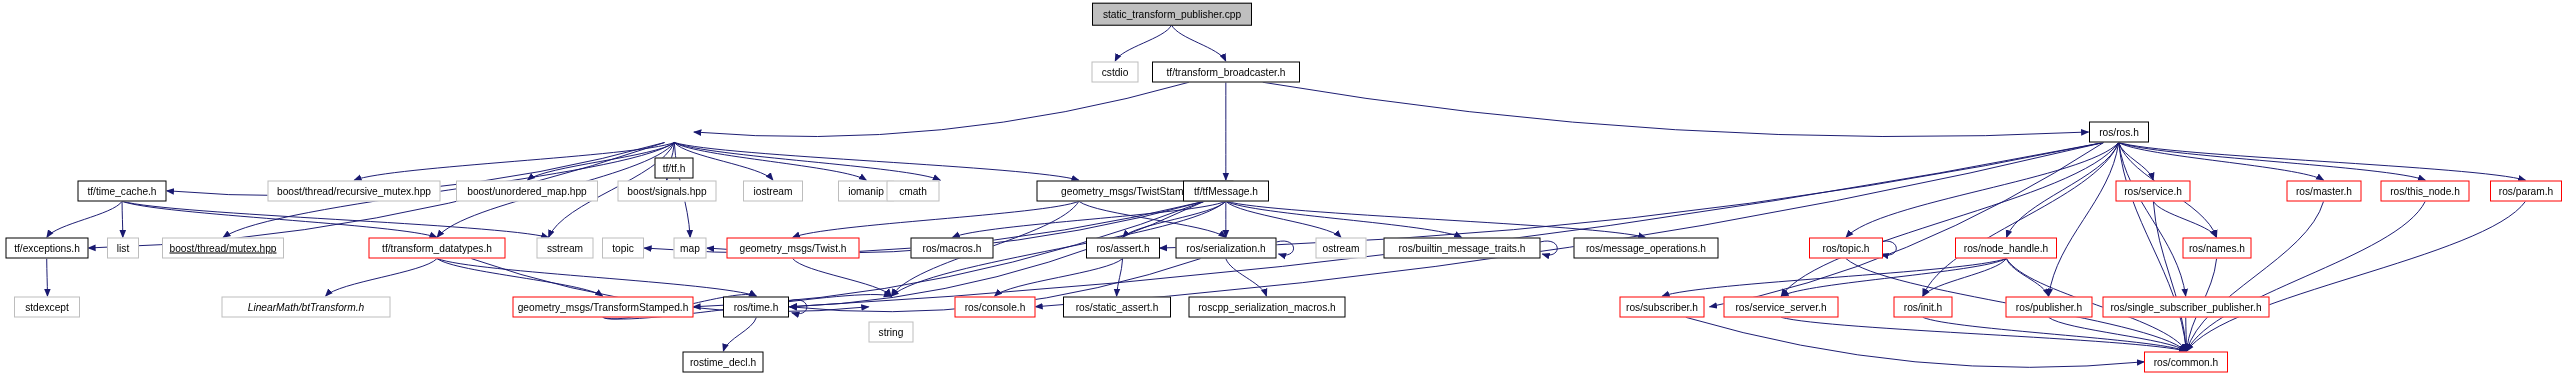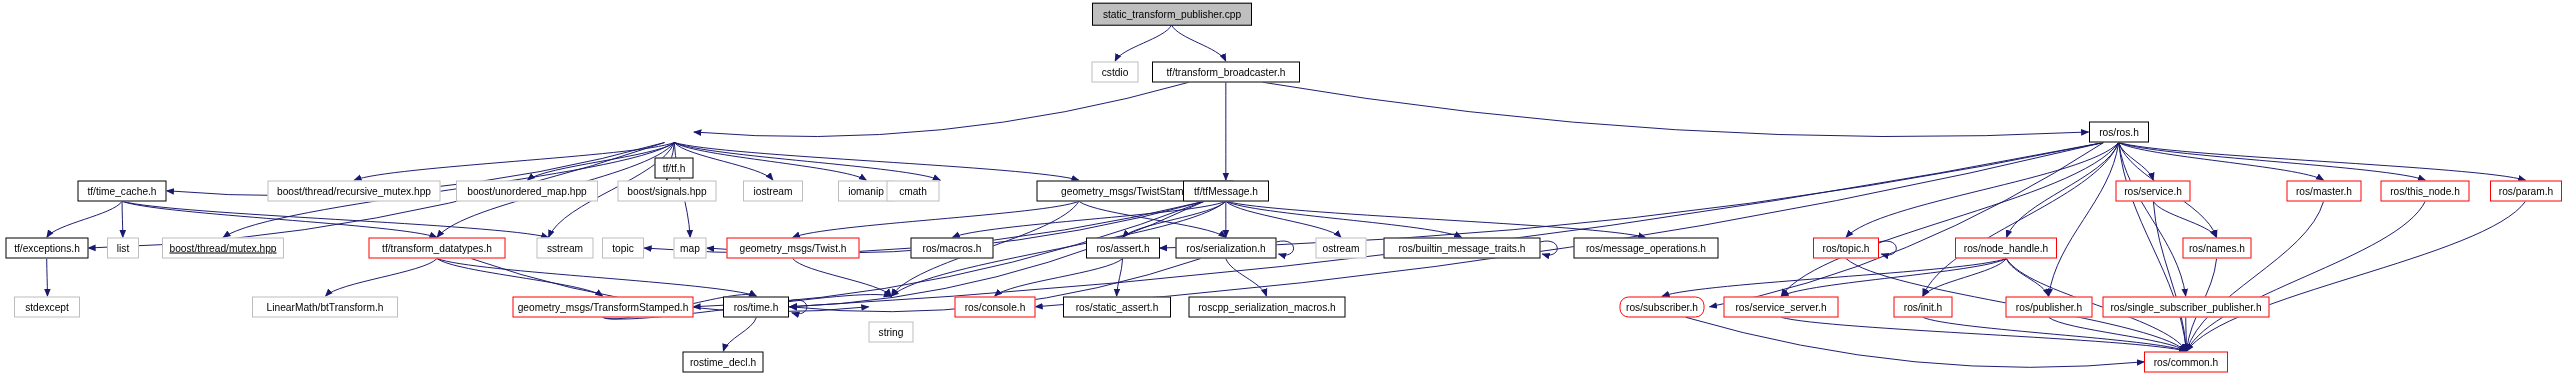--- a/index.html
+++ b/index.html
@@ -136,32 +136,32 @@
     <div class="node plain" style="left: 549px; top: 248px; width: 57px; margin-left: 16px;">sstream</div>
     <div class="node plain" style="left: 623px; top: 248px; width: 42px;">topic</div>
     <div class="node plain" style="left: 690px; top: 248px; width: 33px;">map</div>
     <div class="node red" style="left: 793px; top: 248px; width: 133px;">geometry_msgs/Twist.h</div>
     <div class="node bold" style="left: 952px; top: 248px; width: 83px;">ros/macros.h</div>
     <div class="node bold" style="left: 1123px; top: 248px; width: 74px;">ros/assert.h</div>
     <div class="node bold" style="left: 1226px; top: 248px; width: 101px;">ros/serialization.h</div>
     <div class="node plain" style="left: 1341px; top: 248px; width: 51px;">ostream</div>
     <div class="node bold" style="left: 1462px; top: 248px; width: 157px;">ros/builtin_message_traits.h</div>
     <div class="node bold" style="left: 1646px; top: 248px; width: 145px;">ros/message_operations.h</div>
-    <div class="node red" style="left: 1846px; top: 248px; width: 66px;">ros/topic.h</div>
+    <div class="node red" style="left: 1846px; top: 248px; width: 74px;">ros/topic.h</div>
     <div class="node red" style="left: 2006px; top: 248px; width: 102px;">ros/node_handle.h</div>
     <div class="node red" style="left: 2217px; top: 248px; width: 69px;">ros/names.h</div>
     <div class="node plain" style="left: 47px; top: 307px; width: 66px;">stdexcept</div>
-    <div class="node plain" style="left: 325px; top: 307px; width: 146px;">LinearMath/btTransform.h</div>
+    <div class="node plain" style="left: 306px; top: 307px; width: 169px; font-style: italic;">LinearMath/btTransform.h</div>
     <div class="node red" style="left: 603px; top: 307px; width: 181px;">geometry_msgs/TransformStamped.h</div>
     <div class="node bold" style="left: 756px; top: 307px; width: 66px;">ros/time.h</div>
     <div class="node plain" style="left: 891px; top: 307px; width: 45px; margin-top: 25px;">string</div>
     <div class="node red" style="left: 995px; top: 307px; width: 81px;">ros/console.h</div>
     <div class="node bold" style="left: 1117px; top: 307px; width: 108px;">ros/static_assert.h</div>
     <div class="node bold" style="left: 1267px; top: 307px; width: 157px;">roscpp_serialization_macros.h</div>
-    <div class="node red" style="left: 1662px; top: 307px; width: 85px; border-radius: 9px;">ros/subscriber.h</div>
+    <div class="node red" style="left: 1662px; top: 307px; width: 85px;">ros/subscriber.h</div>
     <div class="node red" style="left: 1781px; top: 307px; width: 115px;">ros/service_server.h</div>
     <div class="node red" style="left: 1923px; top: 307px; width: 59px;">ros/init.h</div>
     <div class="node red" style="left: 2049px; top: 307px; width: 87px;">ros/publisher.h</div>
     <div class="node red" style="left: 2186px; top: 307px; width: 167px;">ros/single_subscriber_publisher.h</div>
     <div class="node bold" style="left: 723px; top: 362px; width: 81px;">rostime_decl.h</div>
     <div class="node red" style="left: 2186px; top: 362px; width: 84px;">ros/common.h</div>
   </div>
 
 
 </body></html>

